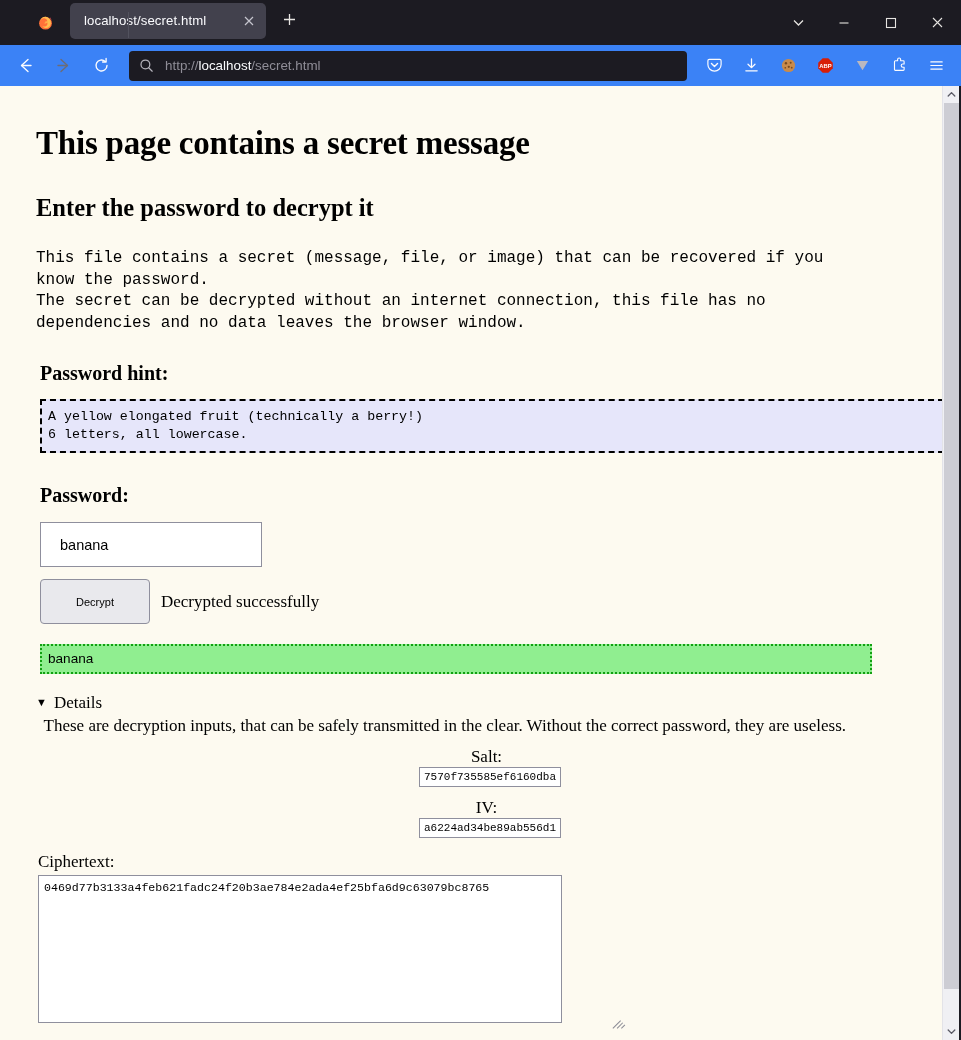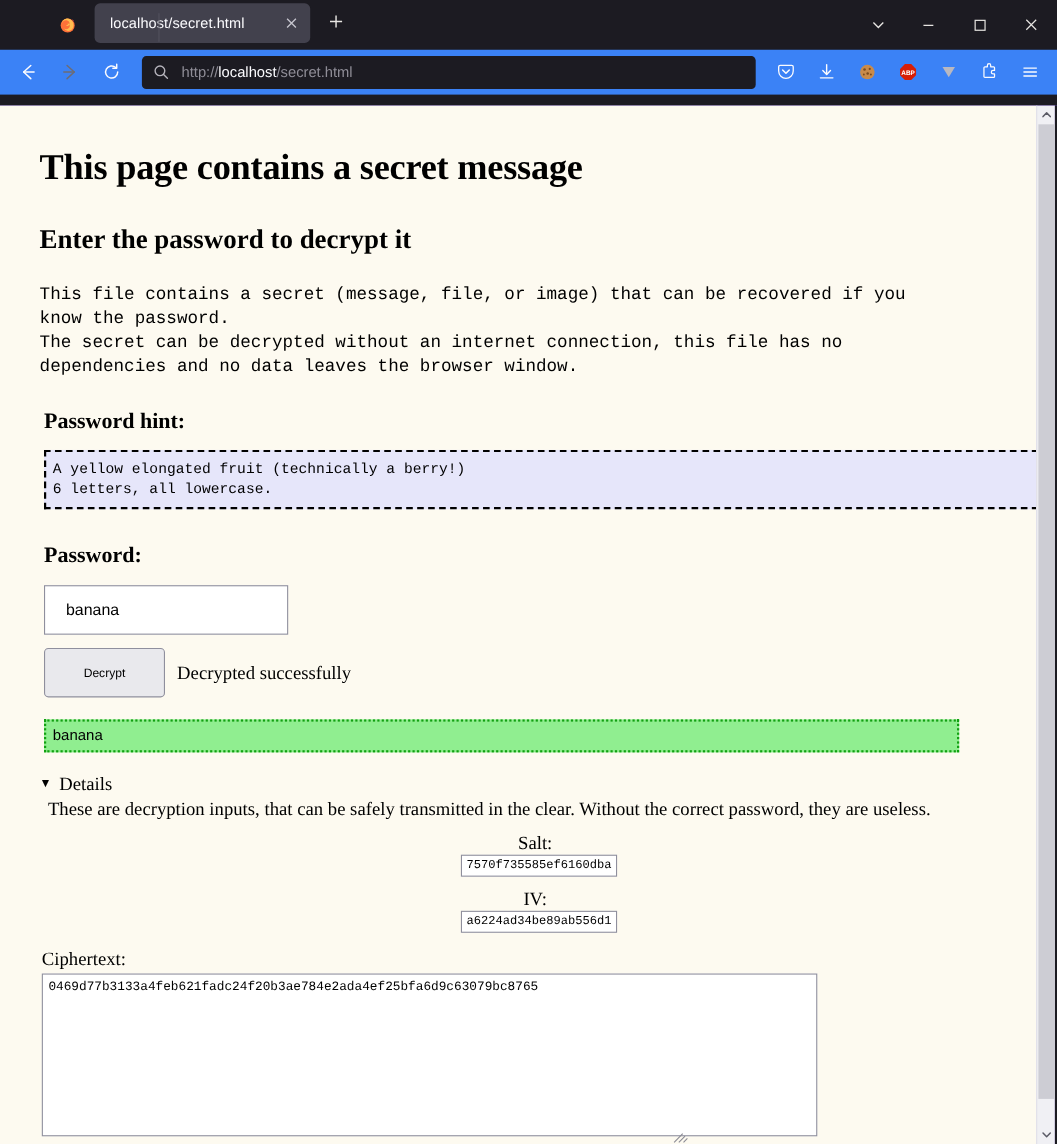--- a/index.html
+++ b/index.html
@@ -12,21 +12,21 @@
     font-family: "Liberation Sans", sans-serif;
   }
 
   
   .browser { width: 961px; height: 1040px; display: flex; flex-direction: column; background: #1c1b22; }
 
   .tabbar {
     height: 45px; background: #1c1b22; display: flex; align-items: flex-end;
     position: relative; flex: none;
   }
-  .tabbar-left { display: flex; align-items: center; height: 45px; padding-left: 16px; }
+  .tabbar-left { display: flex; align-items: center; height: 45px; }
   .ff-logo { width: 30px; height: 45px; display: flex; align-items: center; justify-content: center; margin-left: 30px; }
   .ff-logo svg { display:block; }
 
   .tab {
     height: 36px; width: 196px; margin-bottom: 4px; margin-left: 10px;
     background: #42414d; border-radius: 5px;
     display: flex; align-items: center; padding: 0 6px 0 14px;
     position: relative;
   }
   .tab-title {
@@ -72,21 +72,21 @@
   .urlbar .mag { color: #b5b3bb; display: flex; align-items: center; margin-right: 11px; }
   .urltext { font-size: 13.4px; color: #8f8d97; white-space: nowrap; overflow: hidden; }
   .urltext b { color: #fbfbfe; font-weight: 400; }
   .toolicons { display: flex; align-items: center; }
   .toolicon {
     width: 33px; height: 32px; display: flex; align-items: center; justify-content: center;
     color: #fbfbfe; margin: 0 2px;
   }
 
   
-  .viewport { flex: 1; display: flex; background: #8b5cf6; position: relative; min-height: 0; margin-top: 10px; }
+  .viewport { flex: 1; display: flex; background: #f0abfc; position: relative; min-height: 0; }
   .content {
     flex: 1; background: #fdfaf0; padding: 0; overflow: hidden;
     font-family: "Liberation Serif", serif;
     color: #000;
   }
 
   h1 {
     font-size: 33px; font-weight: bold; margin: 39px 0 0 36px;
     font-family: "Liberation Serif", serif; letter-spacing: -0.2px;
   }
@@ -158,21 +158,21 @@
   .fieldlabel { font-family: "Liberation Serif", serif; font-size: 17px; margin-right: 7px; }
   .hexfield {
     background: #fff; border: 1px solid #8f8f9d; height: 20px;
     font-family: "Liberation Mono", monospace; font-size: 11px;
     color: #000; padding: 0 4px; display: flex; align-items: center; letter-spacing: 0;
   }
 
   .ct-label { font-family: "Liberation Serif", serif; font-size: 17px; margin: 14px 0 0 38px; }
   .ct-wrap { margin: 3px 0 0 38px; position: relative; width: 585px; height: 148px; }
   .ct-area {
-    width: 705px; height: 148px; background: #fff; border: 1px solid #8f8f9d;
+    width: 524px; height: 148px; background: #fff; border: 1px solid #8f8f9d;
     font-family: "Liberation Mono", monospace; font-size: 11.6px;
     color: #000; padding: 4px 5px; resize: none; overflow: hidden;
     line-height: 15px; display: block;
   }
   .grip {
     position: absolute; right: 2px; bottom: 2px; width: 13px; height: 13px;
     pointer-events: none;
   }
   .grip i {
     position: absolute; right: 0; bottom: 0; display: block;

